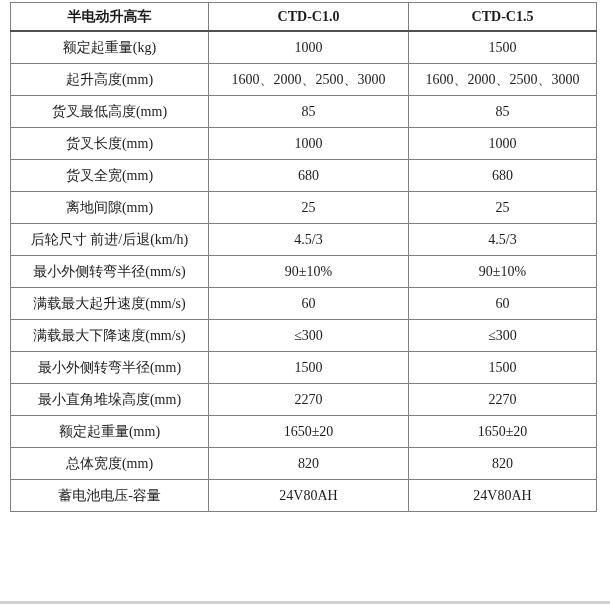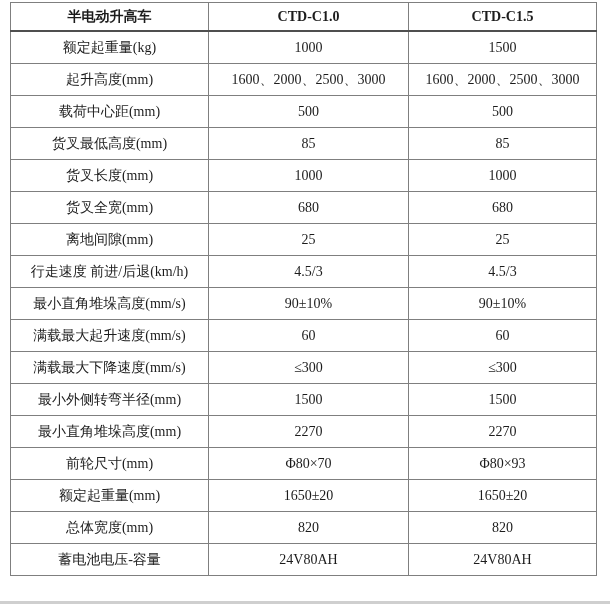--- a/index.html
+++ b/index.html
@@ -86,51 +86,46 @@
           <td>额定起重量(kg)</td>
           <td>1000</td>
           <td>1500</td>
         </tr>
         <tr>
           <td>起升高度(mm)</td>
           <td>1600、2000、2500、3000</td>
           <td>1600、2000、2500、3000</td>
         </tr>
         <tr>
-          <td>载荷中心距(mm)</td>
-          <td>500</td>
-          <td>500</td>
-        </tr>
-        <tr>
           <td>货叉最低高度(mm)</td>
           <td>85</td>
           <td>85</td>
         </tr>
         <tr>
           <td>货叉长度(mm)</td>
           <td>1000</td>
           <td>1000</td>
         </tr>
         <tr>
           <td>货叉全宽(mm)</td>
           <td>680</td>
           <td>680</td>
         </tr>
         <tr>
           <td>离地间隙(mm)</td>
           <td>25</td>
           <td>25</td>
         </tr>
         <tr>
-          <td>行走速度 前进/后退(km/h)</td>
+          <td>后轮尺寸 前进/后退(km/h)</td>
           <td>4.5/3</td>
           <td>4.5/3</td>
         </tr>
         <tr>
-          <td>最小直角堆垛高度(mm/s)</td>
+          <td>最小外侧转弯半径(mm/s)</td>
           <td>90±10%</td>
           <td>90±10%</td>
         </tr>
         <tr>
           <td>满载最大起升速度(mm/s)</td>
           <td>60</td>
           <td>60</td>
         </tr>
         <tr>
           <td>满载最大下降速度(mm/s)</td>
@@ -141,25 +136,20 @@
           <td>最小外侧转弯半径(mm)</td>
           <td>1500</td>
           <td>1500</td>
         </tr>
         <tr>
           <td>最小直角堆垛高度(mm)</td>
           <td>2270</td>
           <td>2270</td>
         </tr>
         <tr>
-          <td>前轮尺寸(mm)</td>
-          <td>Φ80×70</td>
-          <td>Φ80×93</td>
-        </tr>
-        <tr>
           <td>额定起重量(mm)</td>
           <td>1650±20</td>
           <td>1650±20</td>
         </tr>
         <tr>
           <td>总体宽度(mm)</td>
           <td>820</td>
           <td>820</td>
         </tr>
         <tr>

